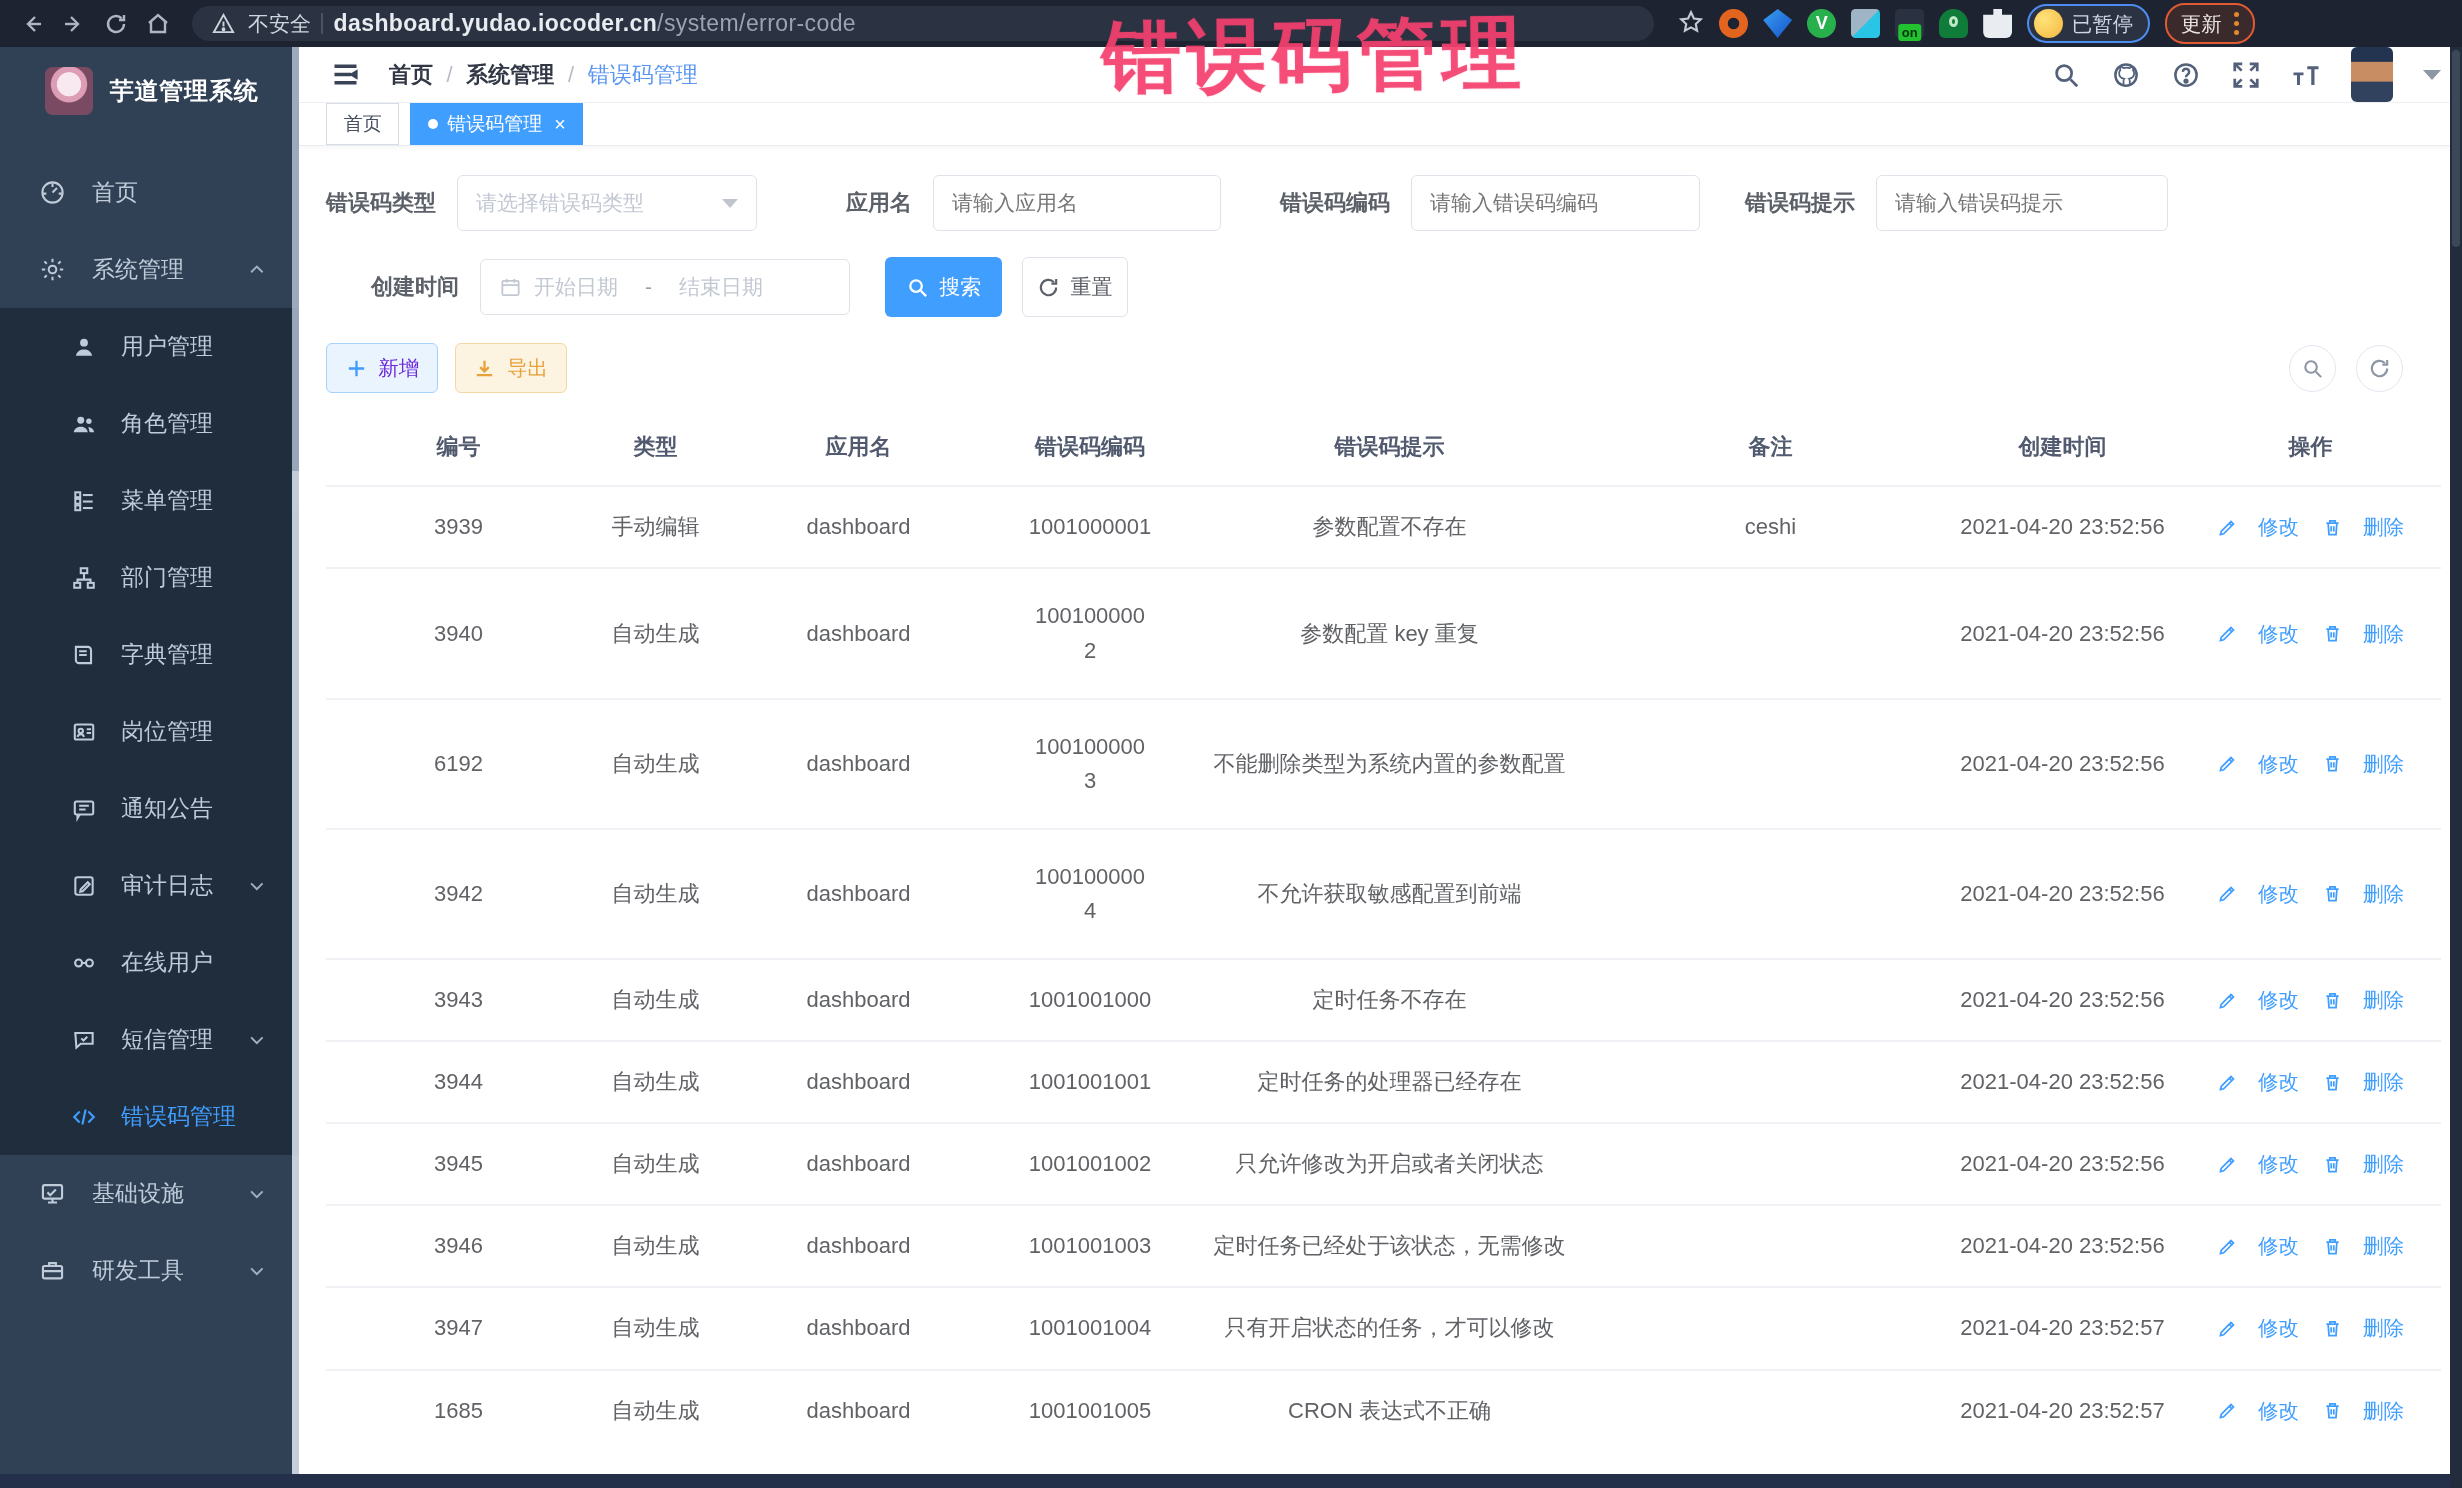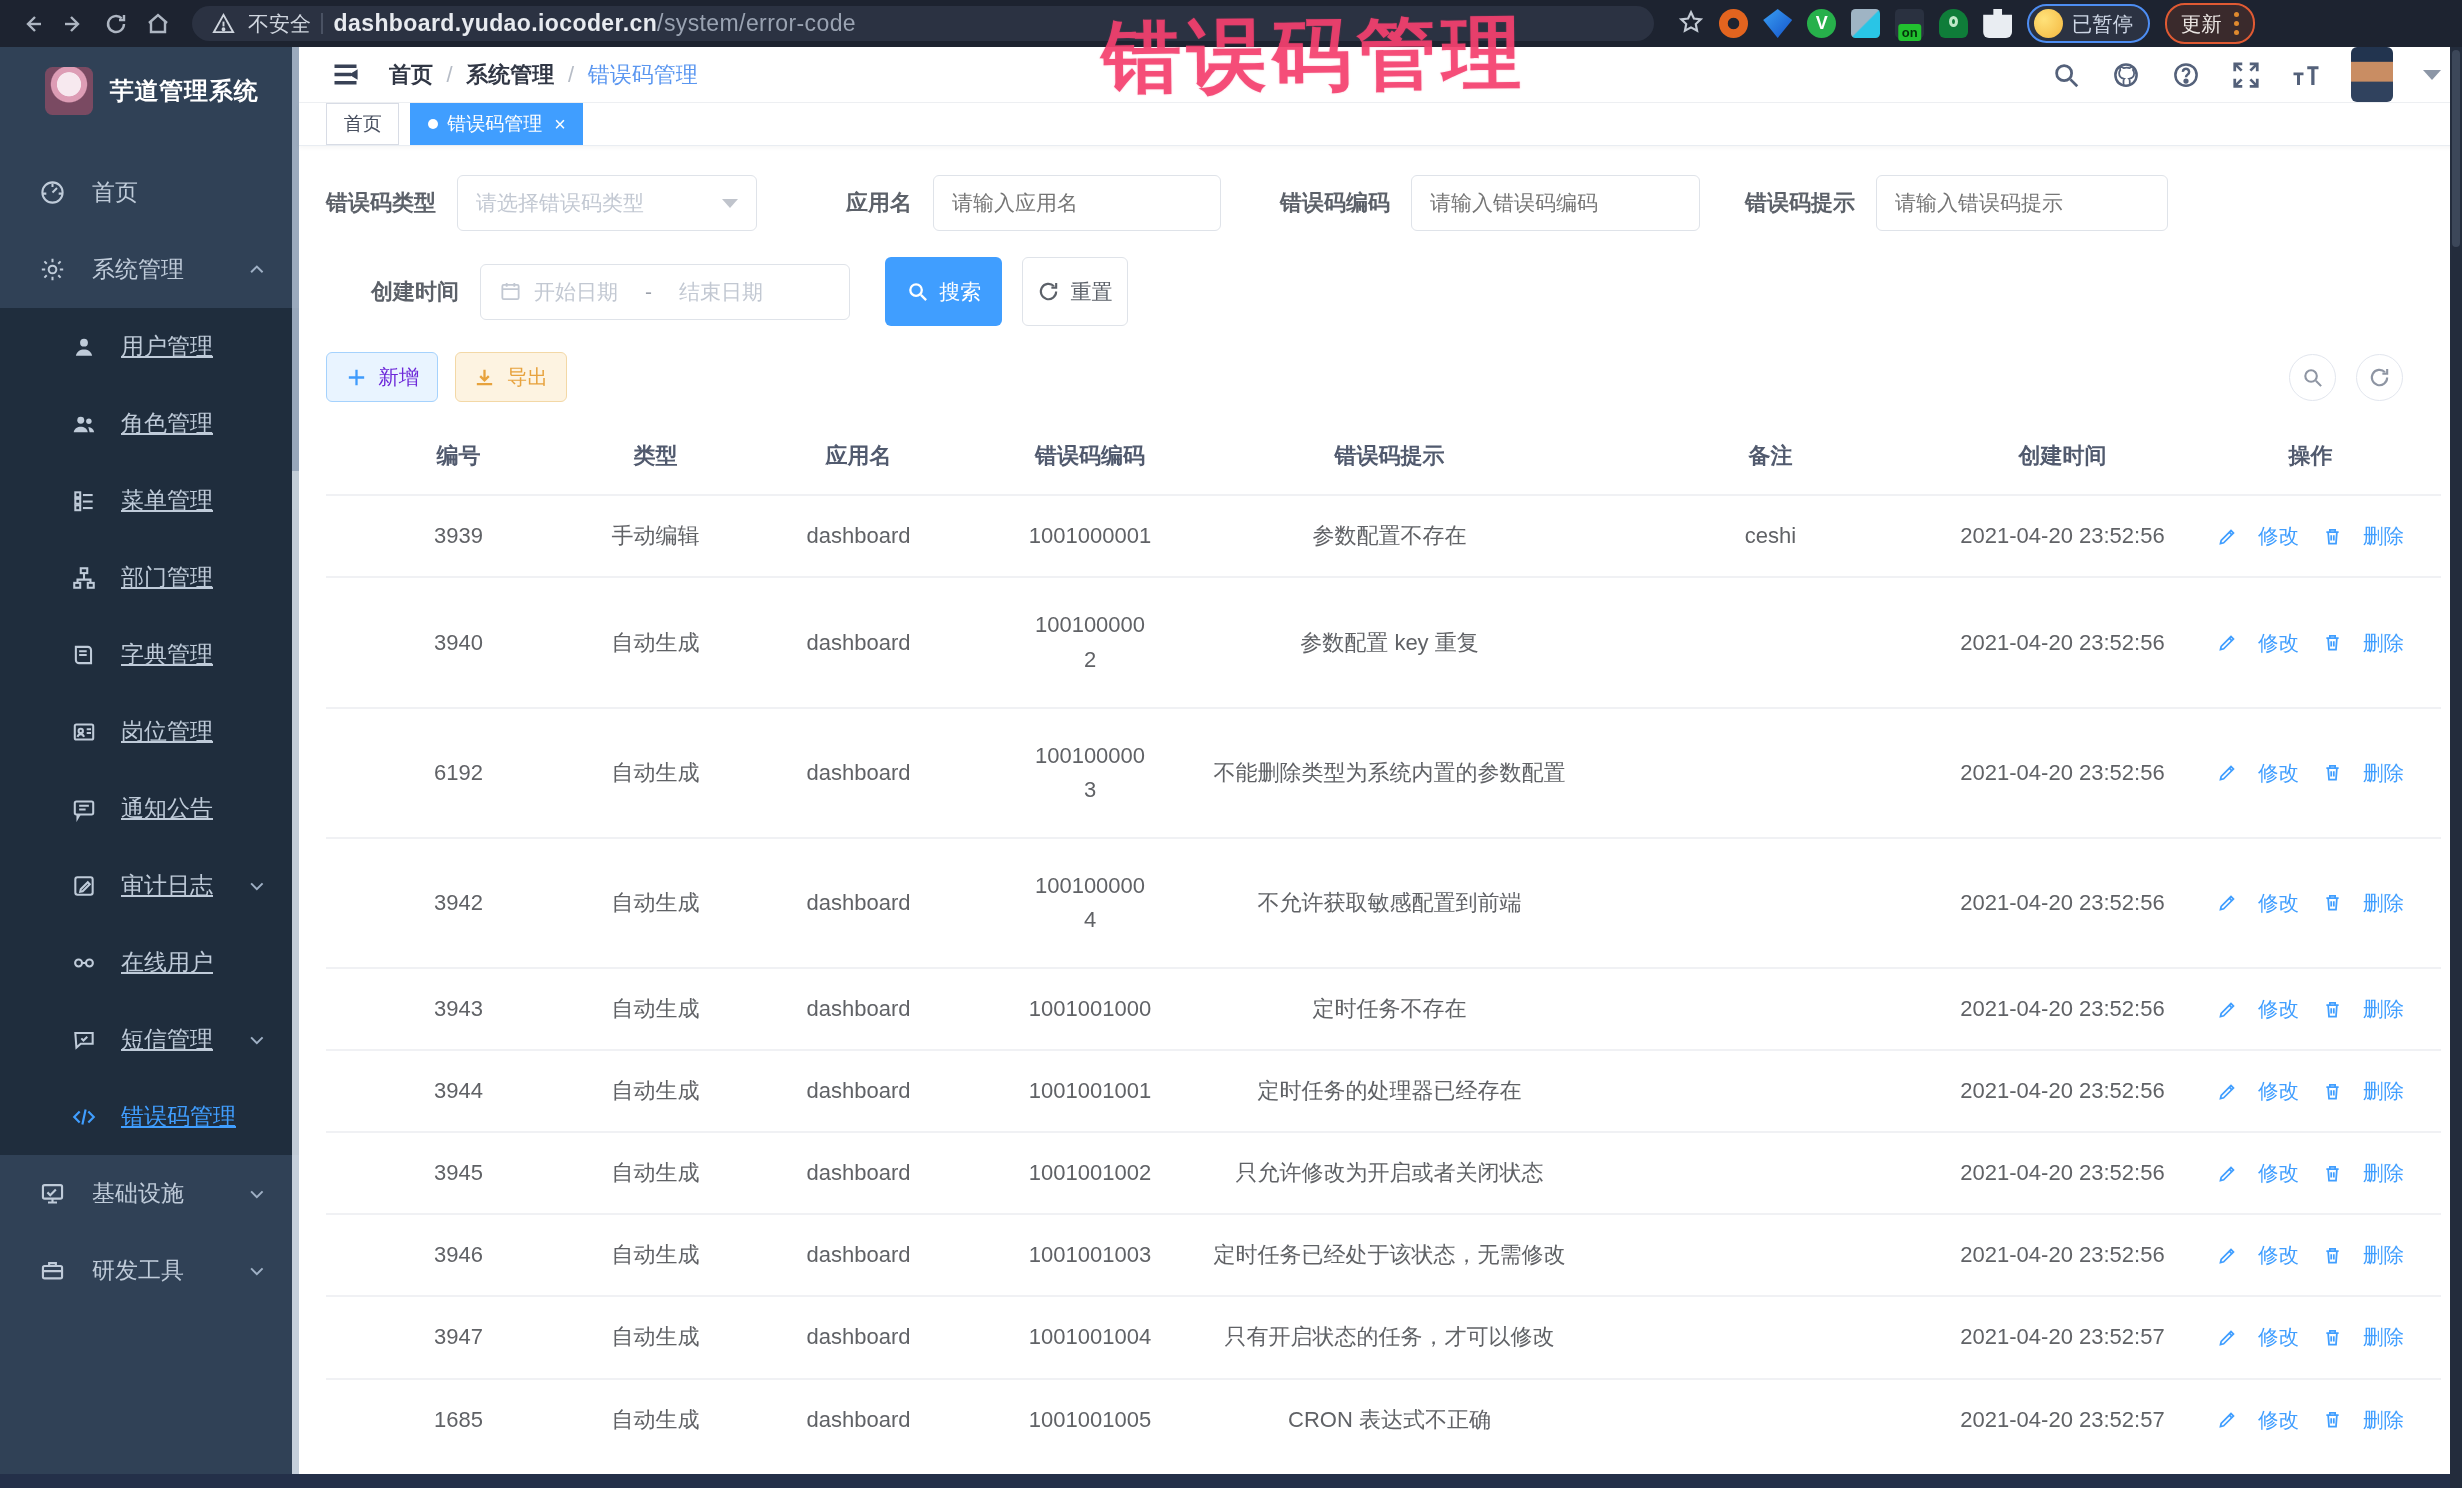--- a/index.html
+++ b/index.html
@@ -50,21 +50,21 @@
   .sb-scroll i { position:absolute; top:0; left:0; right:0; height:424px; background:#aebdd0; display:block; }
   .logo-row { display:flex; align-items:center; gap:16.7px; padding:19.7px 0 19.7px 45px; }
   .logo-img { width:48px; height:48px; border-radius:7.6px; background:
       radial-gradient(circle at 50% 36%, #f7e9ef 0 30%, #dd9db5 32% 45%, #7a4a62 48% 100%); }
   .logo-title { font-size:24px; font-weight:700; color:#fff; letter-spacing:0.8px; }
   .menu { list-style:none; margin-top:19.7px; }
   .mi { height:77px; display:flex; align-items:center; gap:26px; padding-left:39px; font-size:23px; cursor:pointer; position:relative; }
   .mi svg { width:27px; height:27px; flex:0 0 auto; }
   .mi .chev { position:absolute; right:32px; width:19.7px; height:19.7px; }
   .submenu { list-style:none; background:#1f2d3d; }
-  .smi { height:77px; display:flex; align-items:center; gap:24px; padding-left:71px; font-size:23px; cursor:pointer; position:relative;text-decoration:underline; }
+  .smi { height:77px; display:flex; align-items:center; gap:24px; padding-left:71px; font-size:23px; cursor:pointer; position:relative; }
   .smi svg { width:26px; height:26px; flex:0 0 auto; }
   .smi .chev { position:absolute; right:32px; width:19.7px; height:19.7px; }
   .smi.active { color:#409eff; }
 
   
   .main { flex:1; display:flex; flex-direction:column; background:#fff; position:relative; }
   .navbar { height:68px; display:flex; align-items:center; padding:0 30px; border-bottom:0.8px solid #eef0f3; }
   .hamburger { width:33px; height:33px; color:#394256; margin-right:27px; }
   .crumb { display:flex; align-items:center; gap:13.6px; font-size:22px; color:#313745; font-weight:600; }
   .crumb .sep { color:#b6bcc6; font-weight:400; }
@@ -86,21 +86,21 @@
   .filter-row { display:flex; align-items:center; margin-bottom:26px; }
   .f-label { font-size:22px; font-weight:700; color:#5c6169; margin-right:21px; white-space:nowrap; }
   .f-input { height:56px; border:1.5px solid #dfe3e9; border-radius:6px; background:#fff; display:flex; align-items:center;
              padding:0 18px; font-size:21px; color:#303133; gap:12px; }
   .ph { color:#c2c8d2; }
   .sel-caret { margin-left:auto; width:0; height:0; border-left:8.3px solid transparent; border-right:8.3px solid transparent; border-top:9px solid #c0c4cc; }
   .w-select { width:300px; } .w-app { width:288px; } .w-code { width:289px; } .w-msg { width:292px; }
   .gap1 { width:89px; } .gap2 { width:59px; } .gap3 { width:45px; }
   .daterange { width:370px; }
   .daterange .mid { color:#9aa0aa; margin:0 15px; }
-  .btn { height:69px; border-radius:6px; display:inline-flex; align-items:center; justify-content:center; gap:10.6px; font-size:21px; cursor:pointer; border:1.5px solid transparent; }
+  .btn { height:60px; border-radius:6px; display:inline-flex; align-items:center; justify-content:center; gap:10.6px; font-size:21px; cursor:pointer; border:1.5px solid transparent; }
   .btn svg { width:23px; height:23px; }
   .btn-search { background:#409eff; color:#fff; width:117px; margin-left:35px; }
   .btn-reset { background:#fff; color:#5c6169; border-color:#dfe3e9; width:106px; margin-left:19.7px; }
   .btn-add { background:#e9f4ff; color:#6d28d9; border-color:#a5d2fd; width:112px; height:50px; font-size:20.5px; }
   .btn-export { background:#fdf3e1; color:#e7a23d; border-color:#f3d8a6; width:112px; height:50px; font-size:20.5px; margin-left:16.7px; }
   .toolbar { display:flex; align-items:center; margin-bottom:19.7px; }
   .tool-right { margin-left:auto; display:flex; gap:19.7px; margin-right:38px; }
   .circ { width:47px; height:47px; border-radius:50%; border:1.5px solid #e2e6ee; background:#fff; display:flex; align-items:center; justify-content:center; color:#8e95a3; cursor:pointer; }
   .circ svg { width:23px; height:23px; }
 

